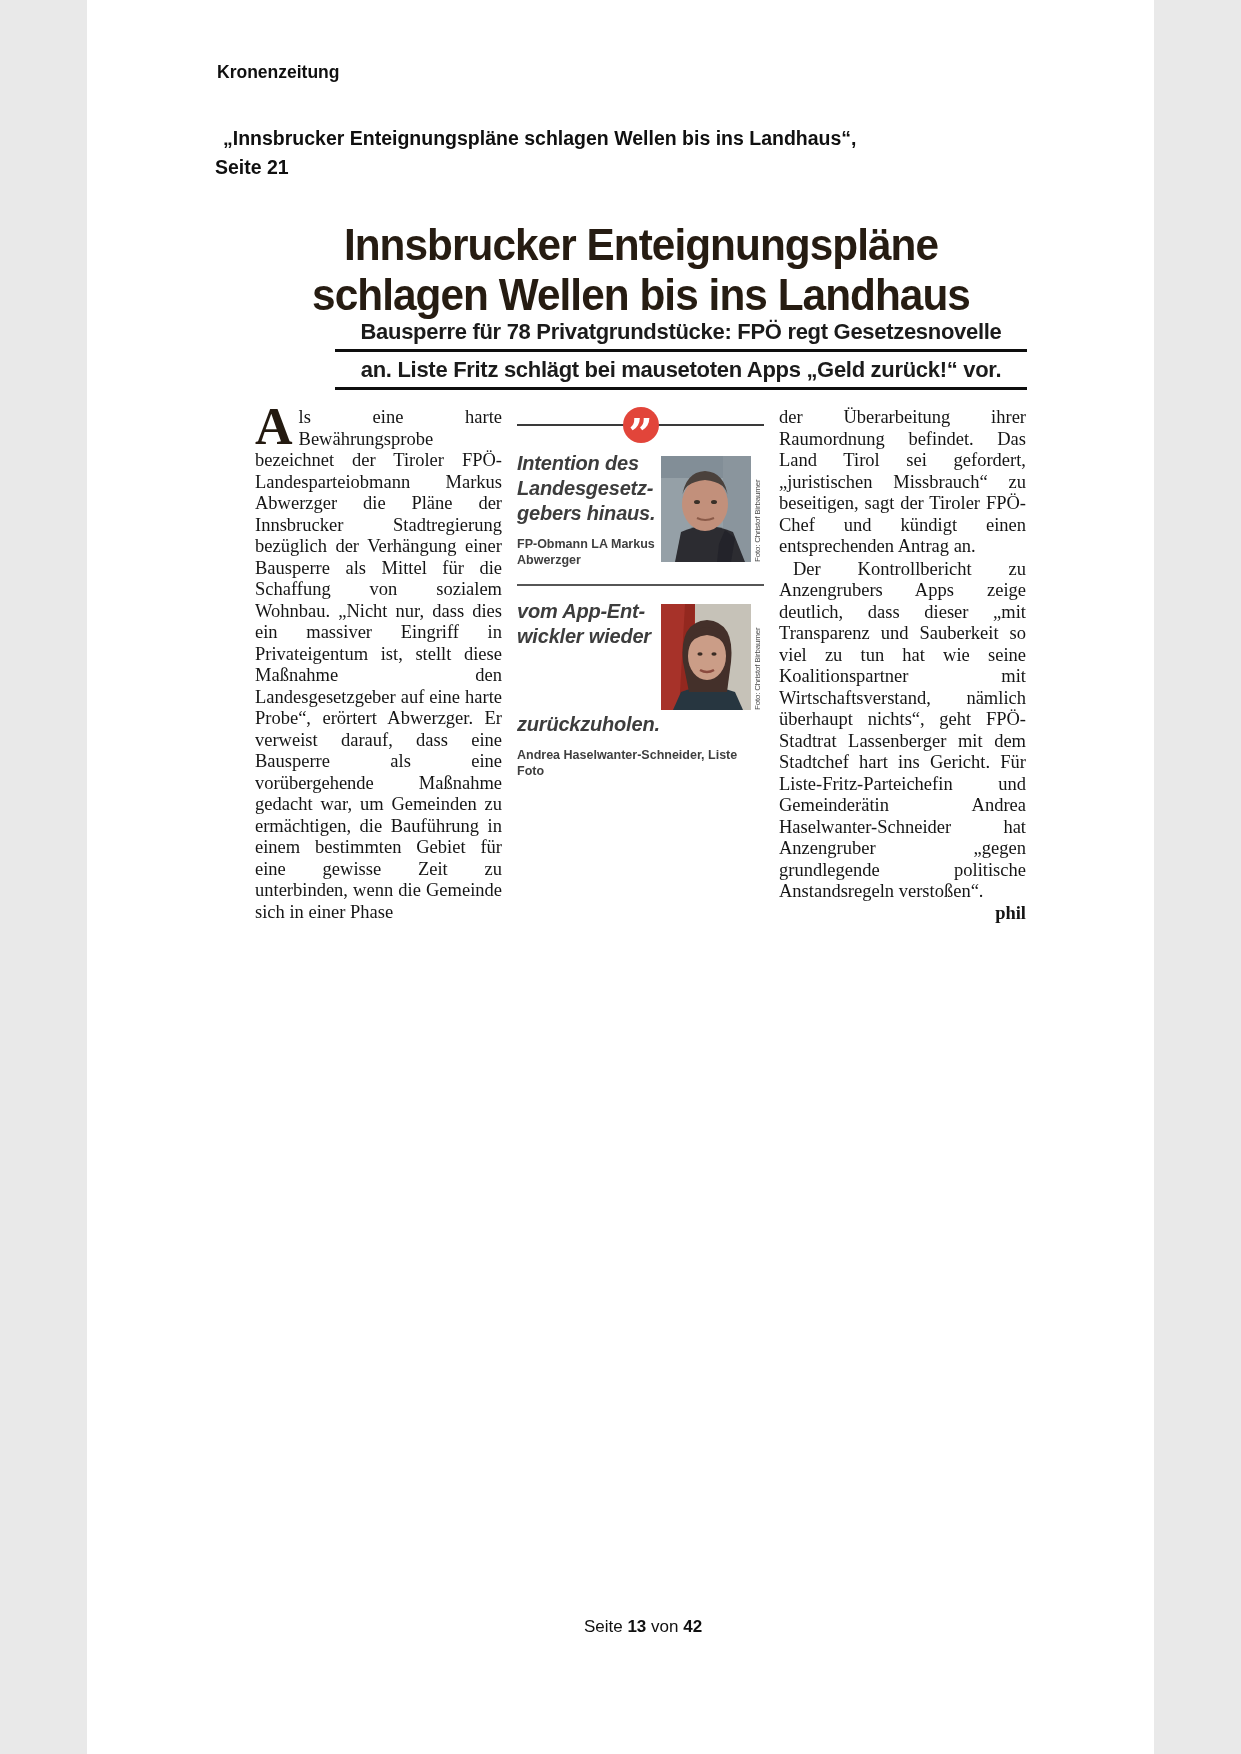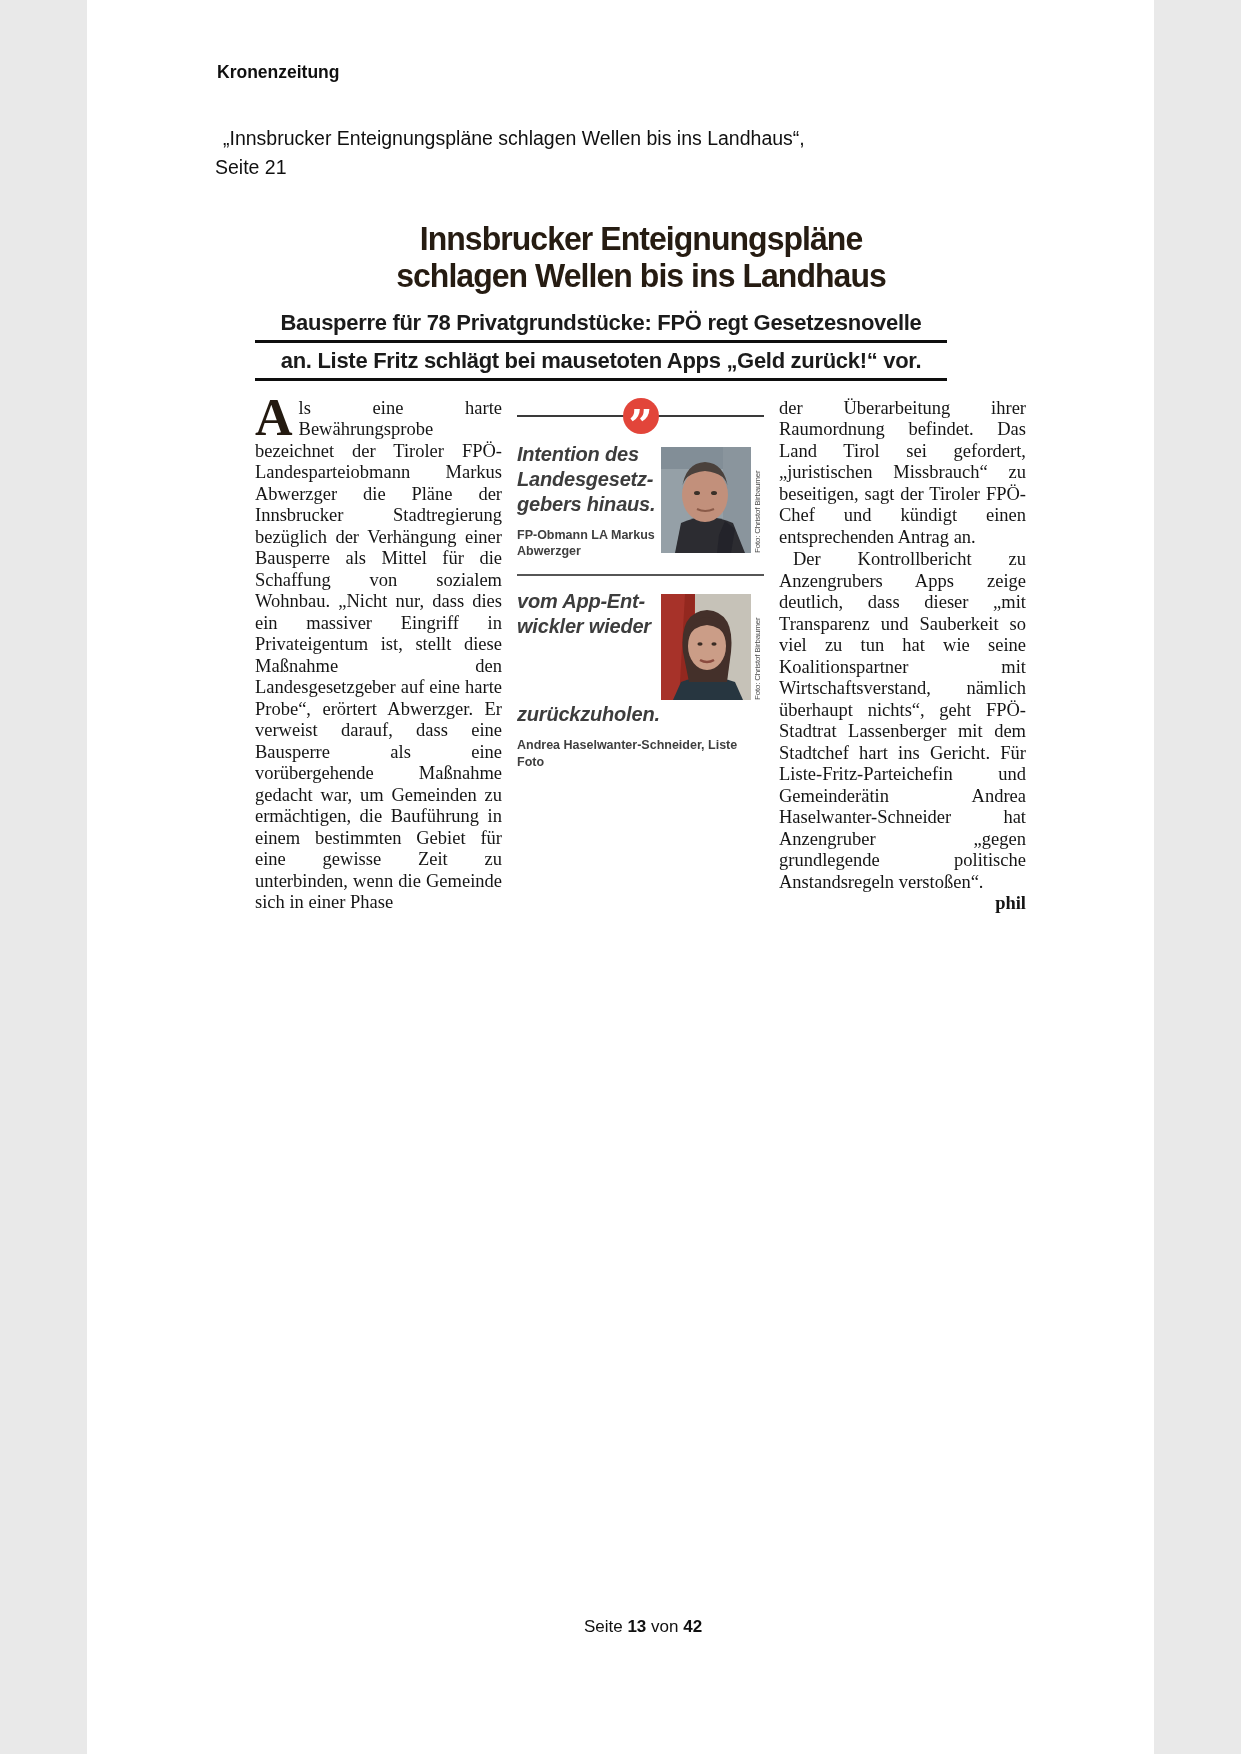--- a/index.html
+++ b/index.html
@@ -4,29 +4,29 @@
 <style>
   html,body { margin:0; padding:0; background:#e9e9e9; }
   .page {
     position:relative; width:1067px; height:1754px; background:#ffffff;
     font-family:"Liberation Sans", sans-serif; overflow:hidden;
     margin:0 auto;
   }
 
   
   .src-label { position:absolute; left:130px; top:62px; font-size:17.5px; font-weight:bold; color:#101010; }
-  .doc-title { position:absolute; left:128px; top:124px; width:900px; font-size:19.5px; font-weight:normal; color:#101010; line-height:1.5; }
+  .doc-title { position:absolute; left:128px; top:124px; width:900px; font-size:19.5px; font-weight:bold; color:#101010; line-height:1.5; }
   .doc-title .t1 { padding-left:8px; }
 
   
   .article { position:absolute; left:168px; top:220px; width:772px; }
-  .headline { margin:0; text-align:center; color:#261c12; font-weight:800; font-size:34px; line-height:1.1; letter-spacing:-1px; }
+  .headline { margin:0; text-align:center; color:#261c12; font-weight:800; font-size:45px; line-height:1.1; letter-spacing:-1px; }
   .headline .hl { display:block; transform:scaleX(0.94); transform-origin:center; white-space:nowrap; }
 
-  .subhead { margin-top:15px; display:flex; flex-direction:column; align-items:flex-start; }
+  .subhead { display:flex; flex-direction:column; align-items:flex-end; }
   .subhead .sh {
     display:block; text-align:center; font-size:22px; font-weight:700; color:#1b1b1b;
     border-bottom:3px solid #0e0e0e; padding:0 8px 4px; margin-bottom:5px;
     letter-spacing:-0.3px; min-width:676px; white-space:nowrap;
   }
 
   .cols { display:flex; gap:15px; margin-top:12px; }
   .col { width:247px; }
   .col-serif { font-family:"Liberation Serif", serif; font-size:18.5px; line-height:21.5px; text-align:justify; color:#151515; }
   .body-p { margin:0; }

